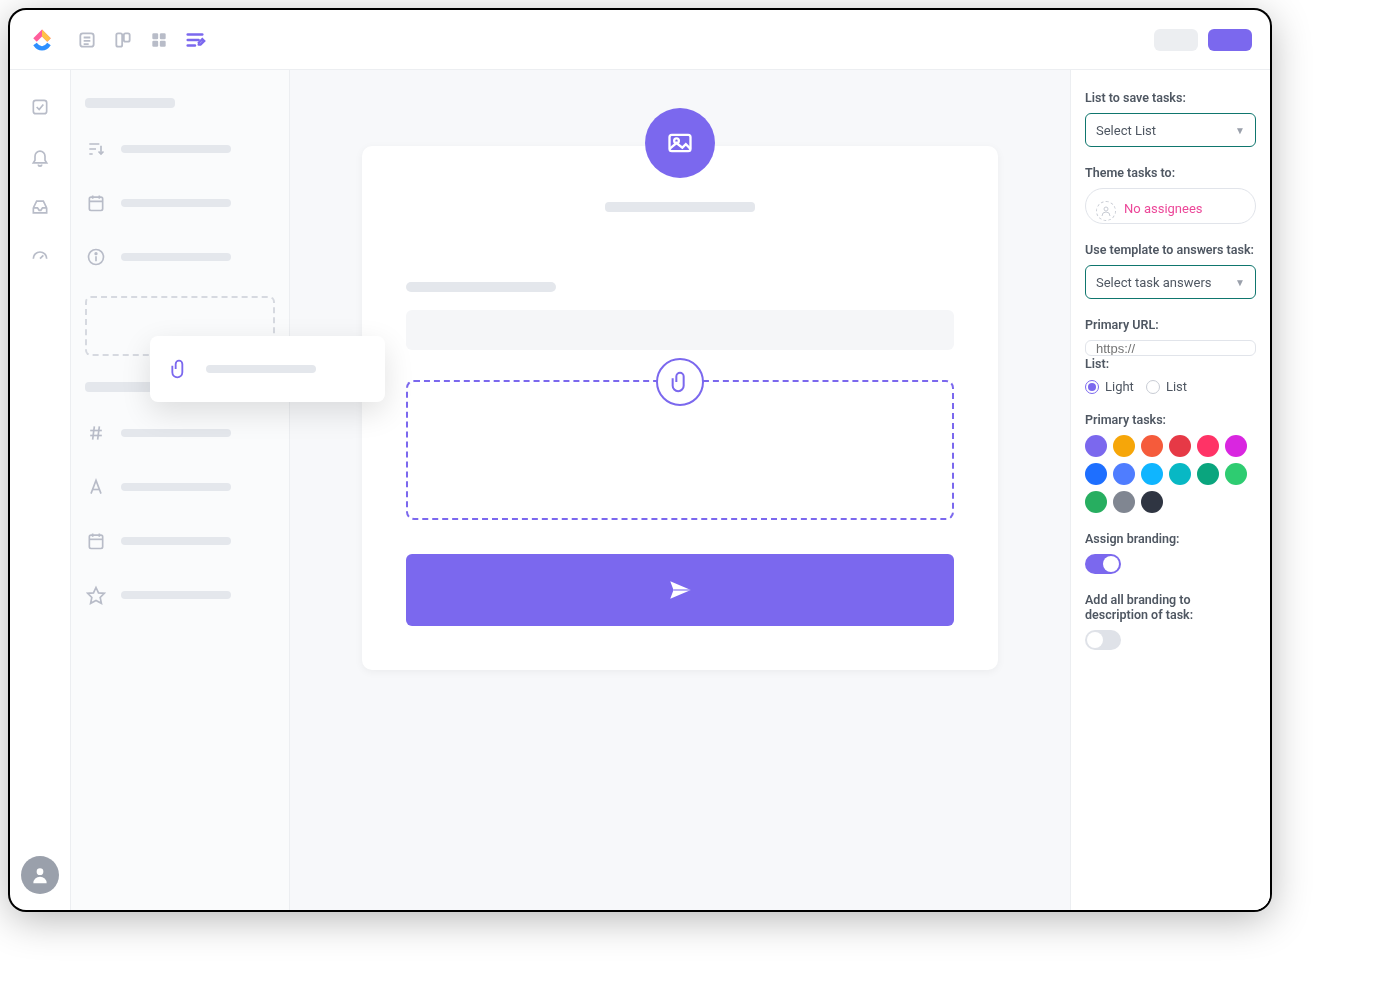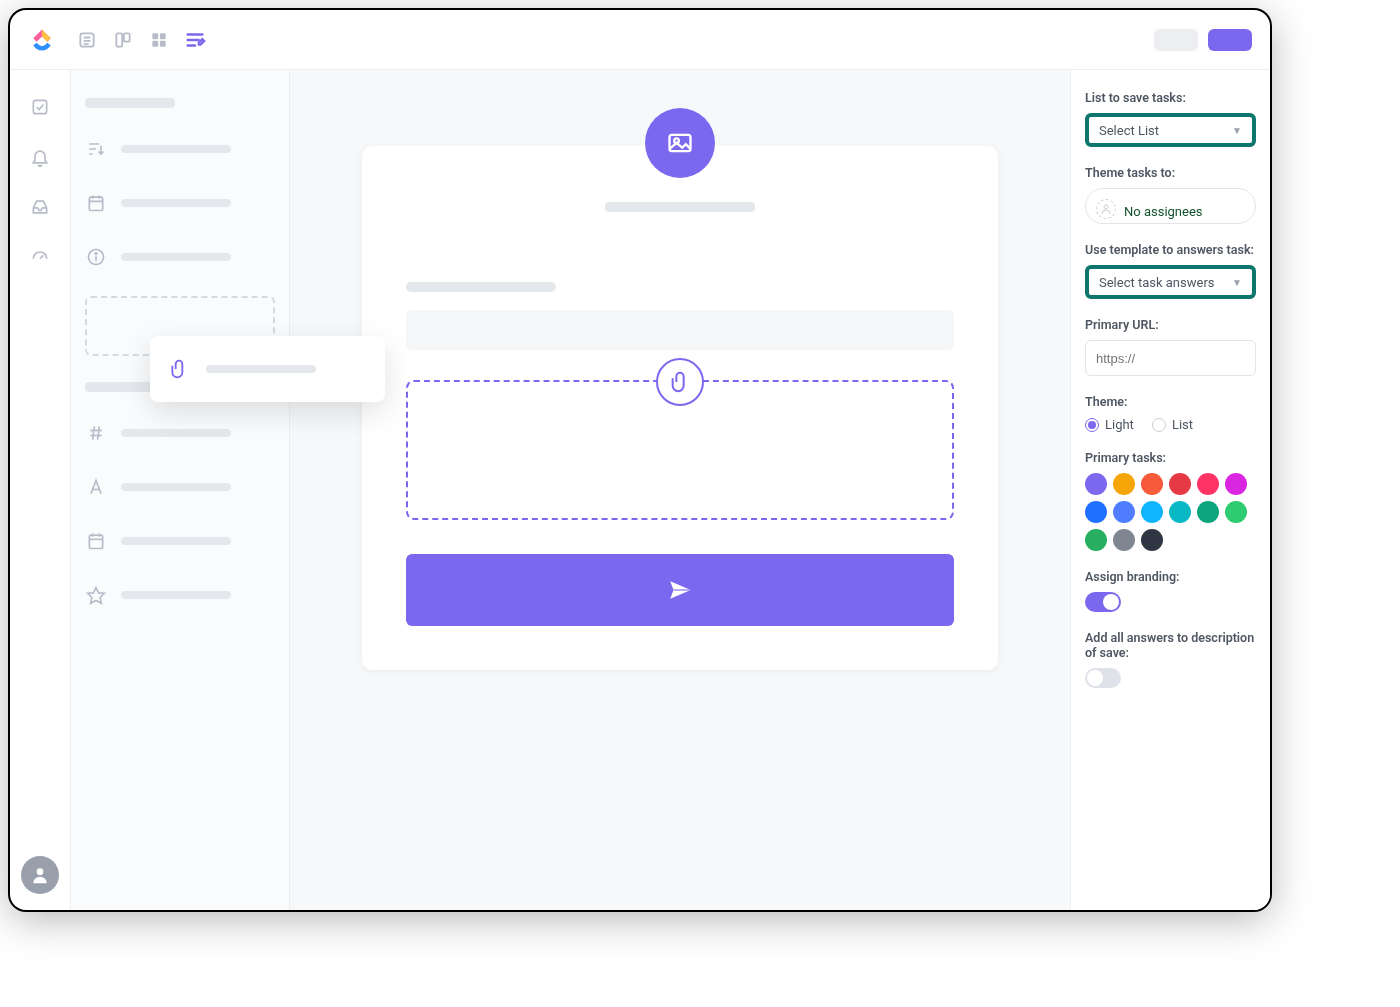--- a/index.html
+++ b/index.html
@@ -115,36 +115,36 @@
     display:flex; align-items:center; justify-content:center; color:#fff;
   }
   
   .settings {
     width: 200px; border-left:1px solid #eceef1; background:#fff;
     padding: 20px 14px; font-size:12.5px; color:#4f5762;
     overflow-y:auto;
   }
   .s-label { font-weight:600; color:#4f5762; margin-bottom: 8px; display:block; }
   .s-select {
-    width:100%; height:34px; border:4px solid #0f766e; border-radius:6px;
+    width:100%; height:34px; border:1px solid #0f766e; border-radius:6px;
     padding: 0 10px; display:flex; align-items:center; justify-content:space-between;
     margin-bottom: 18px; font-size:13px; color:#4f5762; background:#fff;
   }
   .s-select .chev { color:#9aa0ab; font-size:10px; }
   .assignee-pill {
     width:100%; height:36px; border:1px solid #e1e4ea; border-radius:18px;
-    display:flex; align-items:flex-end; gap:8px; padding:4px 10px; margin-bottom:18px;
-    font-size:13px; color:#14532d;
+    display:flex; align-items:flex-start; gap:8px; padding:12px 10px; margin-bottom:18px;
+    font-size:13px; color:#ec4899;
   }
   .assignee-pill .aic { width:20px; height:20px; border:1px dashed #c8ccd4; border-radius:50%; display:flex; align-items:center; justify-content:center; color:#c8ccd4; font-size:11px; position:relative;}
   .s-input {
-    width:100%; height:36px; border:1px solid #e1e4ea; border-radius:6px;
-    padding: 0 10px; font-size:13px; color:#8b5cf6; margin-bottom:18px;
-  }
-  .theme-row { display:flex; gap:18px; margin-bottom: 18px; }
+    width:100%; height:16px; border:1px solid #e1e4ea; border-radius:6px;
+    padding: 0 10px; font-size:13px; color:#8b5cf6; 
+  }
+  .theme-row { display:flex; gap:12px; margin-bottom: 18px; }
   .radio { display:flex; align-items:center; gap:6px; font-size:13px; }
   .radio .dot { width:14px; height:14px; border-radius:50%; border:1.5px solid #c8ccd4; display:inline-block; position:relative;}
   .radio.sel .dot { border-color:#7b68ee; }
   .radio.sel .dot::after { content:""; position:absolute; inset:2px; border-radius:50%; background:#7b68ee; }
   .swatches { display:flex; flex-wrap:wrap; gap:6px; margin-bottom:18px; }
   .sw { width:22px; height:22px; border-radius:50%; }
   .toggle { width:36px; height:20px; border-radius:10px; position:relative; margin-bottom:18px; margin-top:4px; }
   .toggle .knob { width:16px; height:16px; border-radius:50%; background:#fff; position:absolute; top:2px; }
   .toggle.on { background:#7b68ee; }
   .toggle.on .knob { right:2px; }
@@ -378,21 +378,21 @@
 
       <span class="s-label">Use template to answers task:</span>
       <div class="s-select">
         <span>Select task answers</span>
         <span class="chev">▼</span>
       </div>
 
       <span class="s-label">Primary URL:</span>
       <input class="s-input" placeholder="https://" style="">
 
-      <span class="s-label">Theme:</span>
+      <span class="s-label">List:</span>
       <div class="theme-row">
         <label class="radio sel">
             <span class="dot"></span>
             <span>Light</span>
           </label>
         <label class="radio">
             <span class="dot"></span>
             <span>List</span>
           </label>
       </div>
@@ -414,19 +414,19 @@
           <span class="sw" style="background: rgb(39, 174, 96);"></span>
           <span class="sw" style="background: rgb(128, 134, 145);"></span>
           <span class="sw" style="background: rgb(47, 53, 66);"></span>
         </div>
 
       <span class="s-label">Assign branding:</span>
       <div class="toggle on">
           <span class="knob"></span>
         </div>
 
-      <span class="s-label">Add all answers to description of save:</span>
+      <span class="s-label">Add all branding to description of task:</span>
       <div class="toggle off">
           <span class="knob"></span>
         </div>
     </div>
   </div>
 </div>
 
 </body></html>

